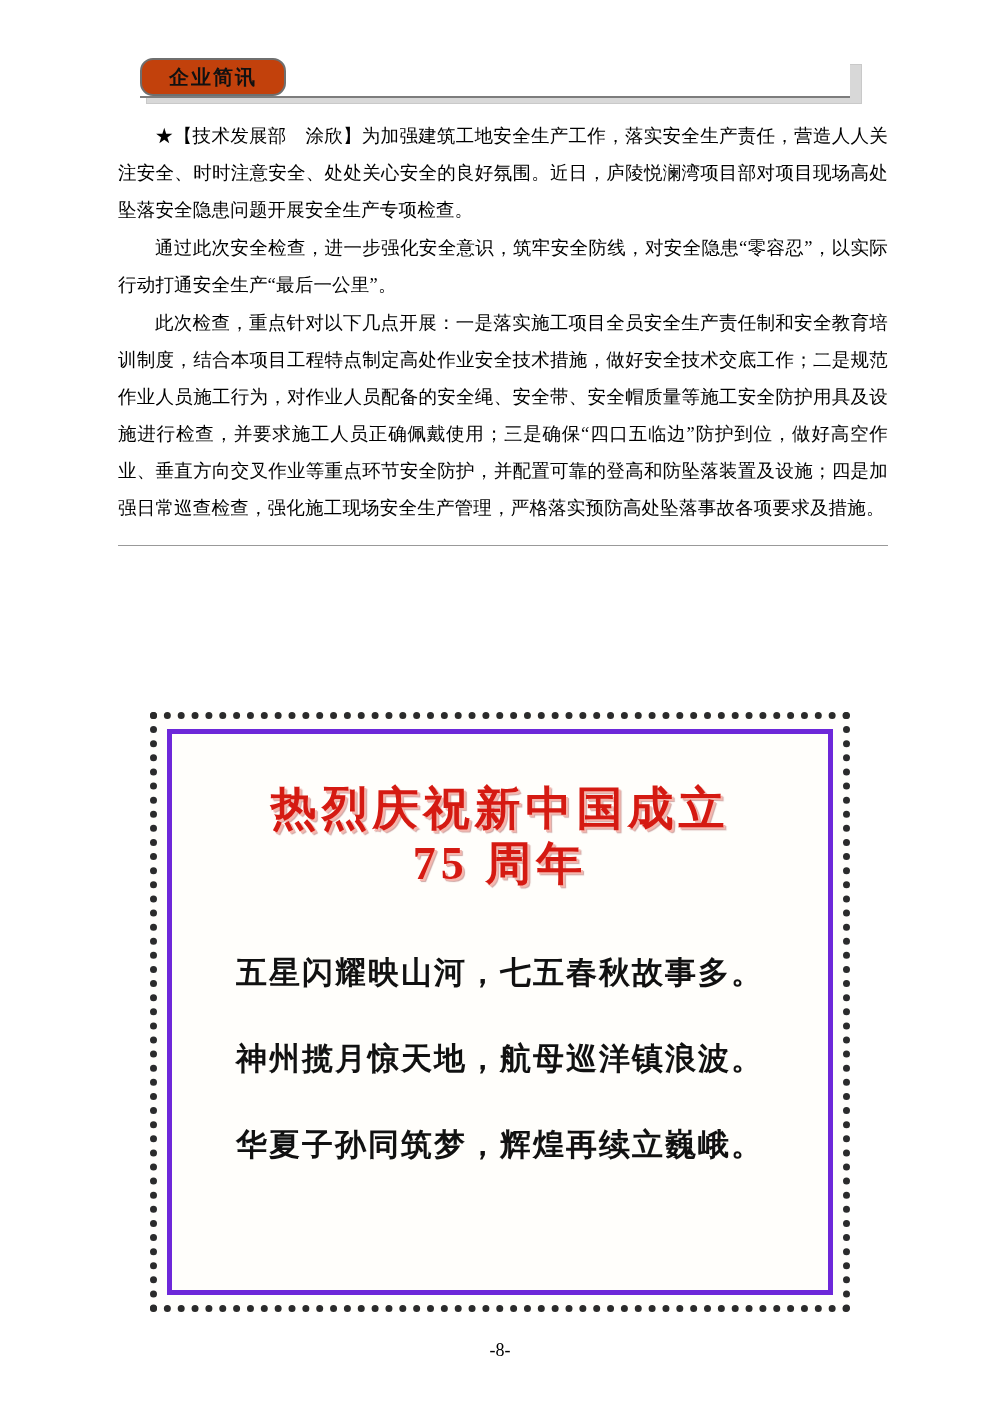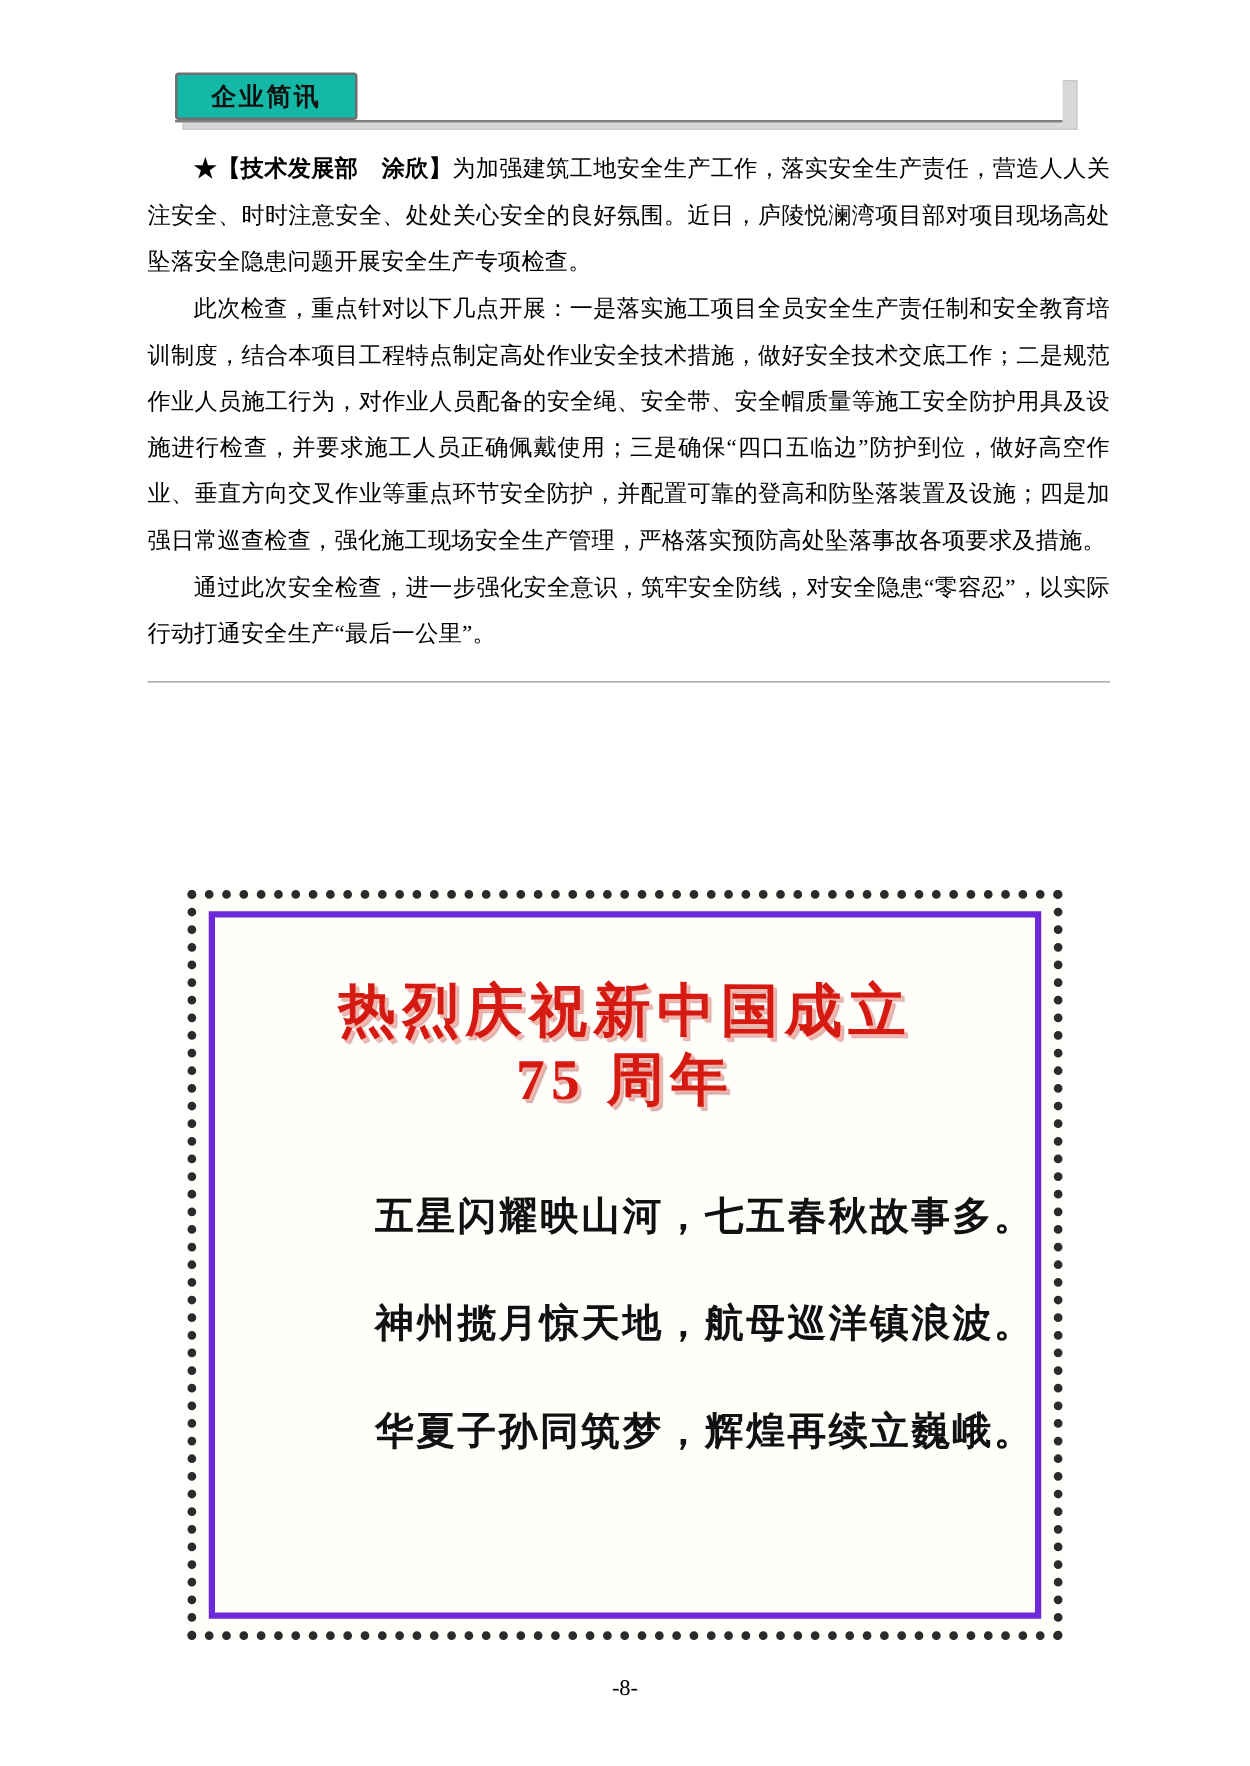--- a/index.html
+++ b/index.html
@@ -49,23 +49,23 @@
     background: #ffffff;
     border-bottom: 2px solid #7d7d7d;
   }
   .header-band .tab {
     position: absolute;
     left: 0;
     top: 0;
     width: 146px;
     height: 38px;
     box-sizing: border-box;
-    background: #14b8a6;
+    background: #c2410c;
     border: 2px solid #6f6f6f;
-    border-radius: 3px;
+    border-radius: 13px;
     display: flex;
     align-items: center;
     justify-content: center;
   }
   .header-band .tab span {
     font-family: "DejaVu Sans", "Liberation Sans", sans-serif;
     font-weight: bold;
     font-size: 20px;
     letter-spacing: 2px;
     color: #111111;
@@ -83,21 +83,21 @@
     font-size: 18.5px;
     line-height: 37px;
     text-align: justify;
     text-justify: inter-ideograph;
     letter-spacing: 0.2px;
   }
   p.indent {
     text-indent: 2em;
   }
   .lead-mark {
-    font-weight: bold;
+    font-weight: normal;
     margin-top: 24px;
   }
 
   hr.divider {
     border: none;
     border-top: 1px solid #999999;
     margin: 18px 0 14px 0;
     width: 100%;
   }
 
@@ -147,21 +147,20 @@
     top: 196px;
     text-align: center;
   }
   .poem-line {
     font-family: "Liberation Serif", "DejaVu Serif", serif;
     font-weight: bold;
     font-size: 31px;
     line-height: 86px;
     letter-spacing: 2px;
     color: #111111;
-    text-align: right;
   }
 
   
   .page-number {
     position: absolute;
     left: 0;
     right: 0;
     top: 1340px;
     text-align: center;
     font-size: 18px;
@@ -178,22 +177,22 @@
     <div class="shadow-bar"></div>
     <div class="main-bar"></div>
     <div class="tab">
       <span>企业简讯</span>
     </div>
   </div>
 
   <div class="content">
 
     <p class="body-text indent"><span class="lead-mark">★【技术发展部　涂欣】</span><span>为加强建筑工地安全生产工作，落实安全生产责任，营造人人关注安全、时时注意安全、处处关心安全的良好氛围。近日，庐陵悦澜湾项目部对项目现场高处坠落安全隐患问题开展安全生产专项检查。</span></p>
+    <p class="body-text indent">通过此次安全检查，进一步强化安全意识，筑牢安全防线，对安全隐患“零容忍”，以实际行动打通安全生产“最后一公里”。</p>
     <p class="body-text indent">此次检查，重点针对以下几点开展：一是落实施工项目全员安全生产责任制和安全教育培训制度，结合本项目工程特点制定高处作业安全技术措施，做好安全技术交底工作；二是规范作业人员施工行为，对作业人员配备的安全绳、安全带、安全帽质量等施工安全防护用具及设施进行检查，并要求施工人员正确佩戴使用；三是确保“四口五临边”防护到位，做好高空作业、垂直方向交叉作业等重点环节安全防护，并配置可靠的登高和防坠落装置及设施；四是加强日常巡查检查，强化施工现场安全生产管理，严格落实预防高处坠落事故各项要求及措施。</p>
-    <p class="body-text indent">通过此次安全检查，进一步强化安全意识，筑牢安全防线，对安全隐患“零容忍”，以实际行动打通安全生产“最后一公里”。</p>
 
     <hr class="divider">
 
   </div>
 
   <div class="poster">
     <div class="poster-inner">
       <div class="poster-title">
         <span>热烈庆祝新中国成立</span>
         <span class="line2">75 周年</span>

